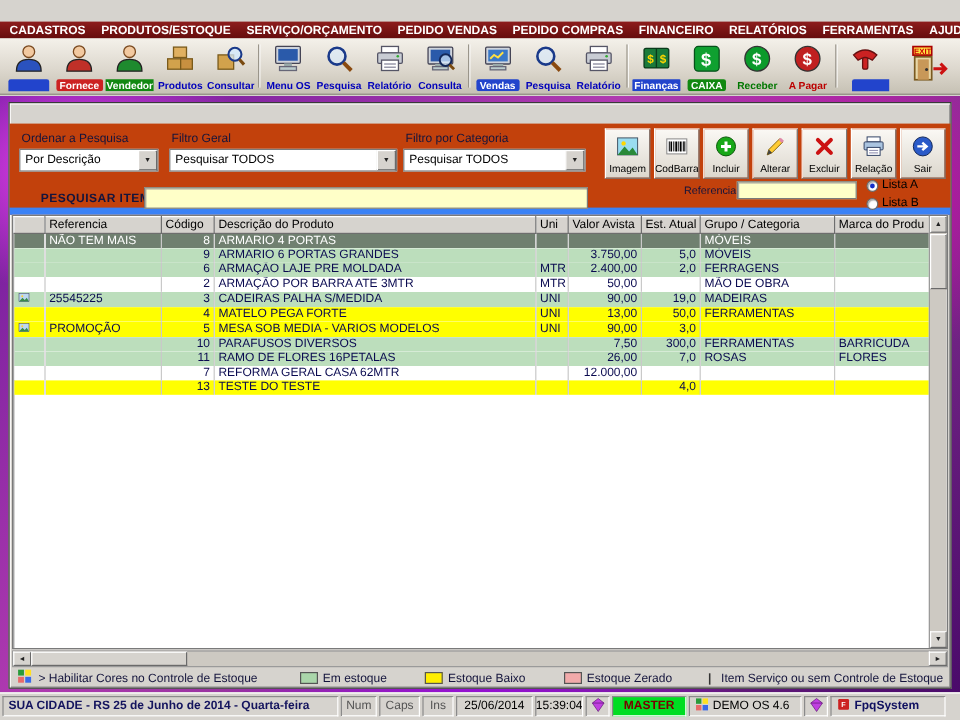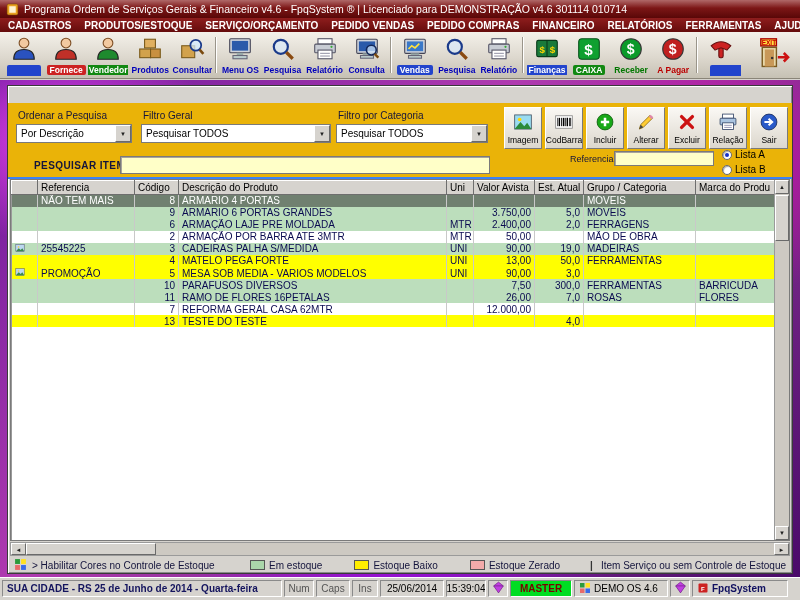--- a/index.html
+++ b/index.html
@@ -44,21 +44,21 @@
     border:1px solid #3a3a3a;box-shadow:inset 1px 1px 0 #fff, inset -1px -1px 0 #8a8a8a}
   .win-tb{position:absolute;top:0;left:0;right:0;height:17px;
     background:linear-gradient(180deg,#a84848 0%,#7c1212 55%,#5e0808 100%);
     color:#fff;display:flex;align-items:center;padding:0 3px}
   .win-title{flex:1;font-weight:bold;font-size:10.5px;padding-left:3px;white-space:nowrap;overflow:hidden}
   .winbtn{width:15px;height:13px;background:#d6d3ce;border:1px solid #fff;border-right-color:#6a6a6a;
     border-bottom-color:#6a6a6a;font-size:8px;line-height:11px;text-align:center;color:#000;margin-left:2px;cursor:default}
   .winbtn.close{background:#c43535;color:#fff;font-weight:bold}
 
   
-  .filters{position:absolute;top:17px;left:0;right:0;height:76px;background:#eab308;border-bottom:2px solid #3b82f6}
+  .filters{position:absolute;top:17px;left:0;right:0;height:76px;background:#c2410c;border-bottom:6px solid #3b82f6}
   .flabel{position:absolute;font-size:10px;color:#14143c;white-space:nowrap}
   .flabel.strong{font-weight:bold;letter-spacing:.4px}
   .combo{position:absolute;height:19px;background:#fff;border:1px solid #7a7a7a;display:flex;align-items:center;font-size:10px}
   .combo-text{flex:1;padding:0 4px;white-space:nowrap;overflow:hidden}
   .combo-arrow{width:16px;align-self:stretch;background:#d6d3ce;border:1px solid #fff;
     border-right-color:#6a6a6a;border-bottom-color:#6a6a6a;display:flex;align-items:center;justify-content:center;
     font-size:6px;color:#222}
   .yinput{position:absolute;background:var(--input-yellow,#ffffc8);border:1px solid #7a7a7a;
     box-shadow:inset 1px 1px 0 #a8a49c;font-size:11px;padding:0 3px;font-family:"Liberation Sans",sans-serif}
   .radio{position:absolute;display:flex;align-items:center;gap:3px;font-size:10px;white-space:nowrap}
@@ -118,29 +118,20 @@
   .sb-loc{font-weight:bold;color:#14145e}
   .sb-key{color:#555}
   .sb-master{background:var(--master-green,#00dd22);font-weight:bold;color:#7a0000}
   .sb-brand span{font-weight:bold;color:#101060}
 </style>
 </head>
 <body>
 
 <div class="app">
 
-  <div class="titlebar">
-    <span class="app-icon" id="app-icon">
-        <svg width="13" height="13" viewBox="0 0 24 24" xmlns="http://www.w3.org/2000/svg">
-          <rect x="2" y="2" width="20" height="20" rx="3" fill="#e8a020" stroke="#7a4a00"></rect>
-          <rect x="6" y="6" width="12" height="12" fill="#fff4d0"></rect>
-        </svg>
-      </span>
-    <span class="title-text">Programa Ordem de Serviços Gerais &amp; Financeiro v4.6 - FpqSystem ® | Licenciado para  DEMONSTRAÇÃO v4.6 301114 010714</span>
-  </div>
 
   <div class="menubar" id="menubar">
       <span class="menu-item">CADASTROS</span>
       <span class="menu-item">PRODUTOS/ESTOQUE</span>
       <span class="menu-item">SERVIÇO/ORÇAMENTO</span>
       <span class="menu-item">PEDIDO VENDAS</span>
       <span class="menu-item">PEDIDO COMPRAS</span>
       <span class="menu-item">FINANCEIRO</span>
       <span class="menu-item">RELATÓRIOS</span>
       <span class="menu-item">FERRAMENTAS</span>

